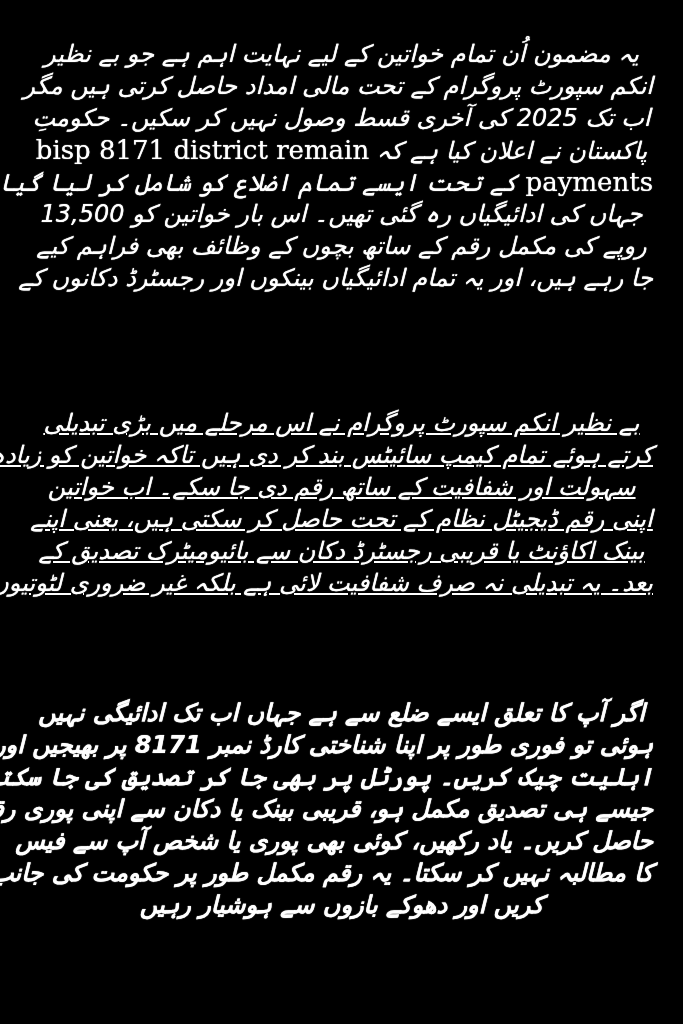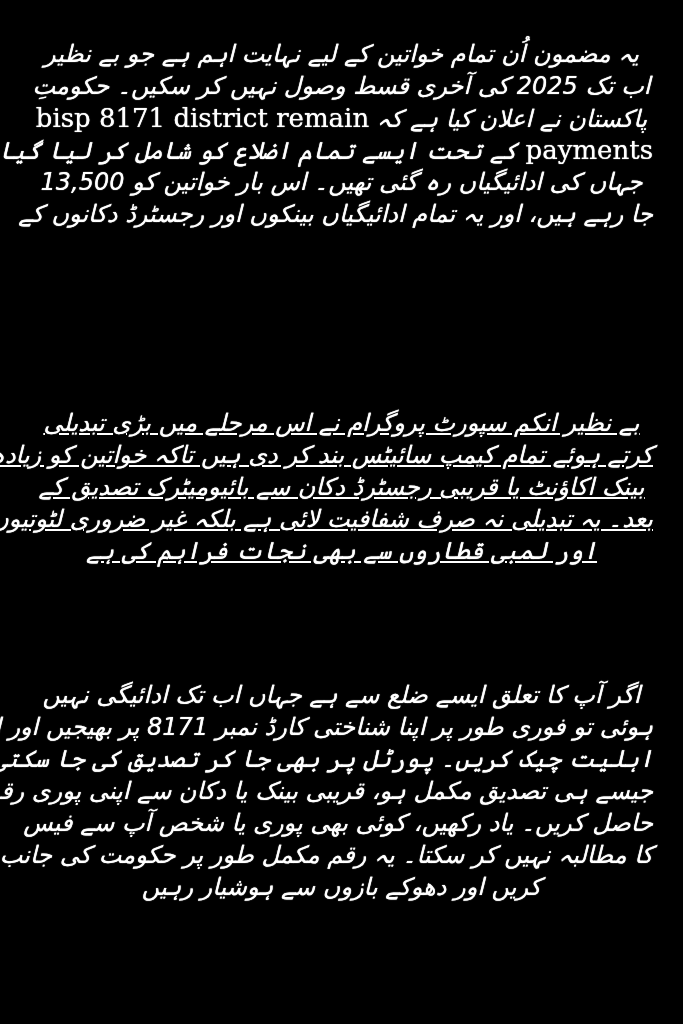--- a/index.html
+++ b/index.html
@@ -42,42 +42,45 @@
     }
     .latin {
       font-family: "DejaVu Serif", serif;
       font-style: normal;
       font-size: 26px;
       direction: ltr;
       unicode-bidi: isolate;
     }
     #p1 { top: 38px; }
     #p2 { top: 407px; text-decoration: underline; }
-    #p3 { top: 679px; }
+    #p3 { top: 697px; font-weight: bold; }
   </style>
 </head>
 <body>
 
 <div class="page">
 
   <div class="paragraph" id="p1">
     <span class="line">یہ مضمون اُن تمام خواتین کے لیے نہایت اہم ہے جو بے نظیر</span>
+    <span class="line">انکم سپورٹ پروگرام کے تحت مالی امداد حاصل کرتی ہیں مگر</span>
     <span class="line">اب تک 2025 کی آخری قسط وصول نہیں کر سکیں۔ حکومتِ</span>
     <span class="line"><span>پاکستان نے اعلان کیا ہے کہ</span> <span class="latin">bisp 8171 district remain</span></span>
     <span class="line"><span class="latin">payments</span> <span>کے تحت ایسے تمام اضلاع کو شامل کر لیا گیا ہے</span></span>
     <span class="line">جہاں کی ادائیگیاں رہ گئی تھیں۔ اس بار خواتین کو 13,500</span>
+    <span class="line">روپے کی مکمل رقم کے ساتھ بچوں کے وظائف بھی فراہم کیے</span>
     <span class="line">جا رہے ہیں، اور یہ تمام ادائیگیاں بینکوں اور رجسٹرڈ دکانوں کے</span>
   </div>
 
   <div class="paragraph" id="p2">
     <span class="line">بے نظیر انکم سپورٹ پروگرام نے اس مرحلے میں بڑی تبدیلی</span>
     <span class="line">کرتے ہوئے تمام کیمپ سائیٹس بند کر دی ہیں تاکہ خواتین کو زیادہ</span>
+    <span class="line">سہولت اور شفافیت کے ساتھ رقم دی جا سکے۔ اب خواتین</span>
+    <span class="line">اپنی رقم ڈیجیٹل نظام کے تحت حاصل کر سکتی ہیں، یعنی اپنے</span>
     <span class="line">بینک اکاؤنٹ یا قریبی رجسٹرڈ دکان سے بائیومیٹرک تصدیق کے</span>
     <span class="line">بعد۔ یہ تبدیلی نہ صرف شفافیت لائی ہے بلکہ غیر ضروری لٹوتیوں</span>
-    <span class="line">اور لمبی قطاروں سے بھی نجات فراہم کی ہے</span>
   </div>
 
   <div class="paragraph" id="p3">
     <span class="line">اگر آپ کا تعلق ایسے ضلع سے ہے جہاں اب تک ادائیگی نہیں</span>
     <span class="line">ہوئی تو فوری طور پر اپنا شناختی کارڈ نمبر 8171 پر بھیجیں اور اپنی</span>
     <span class="line">اہلیت چیک کریں۔ پورٹل پر بھی جا کر تصدیق کی جا سکتی ہے۔</span>
     <span class="line">جیسے ہی تصدیق مکمل ہو، قریبی بینک یا دکان سے اپنی پوری رقم</span>
     <span class="line">حاصل کریں۔ یاد رکھیں، کوئی بھی پوری یا شخص آپ سے فیس</span>
     <span class="line">کا مطالبہ نہیں کر سکتا۔ یہ رقم مکمل طور پر حکومت کی جانب سے</span>
     <span class="line">کریں اور دھوکے بازوں سے ہوشیار رہیں</span>

